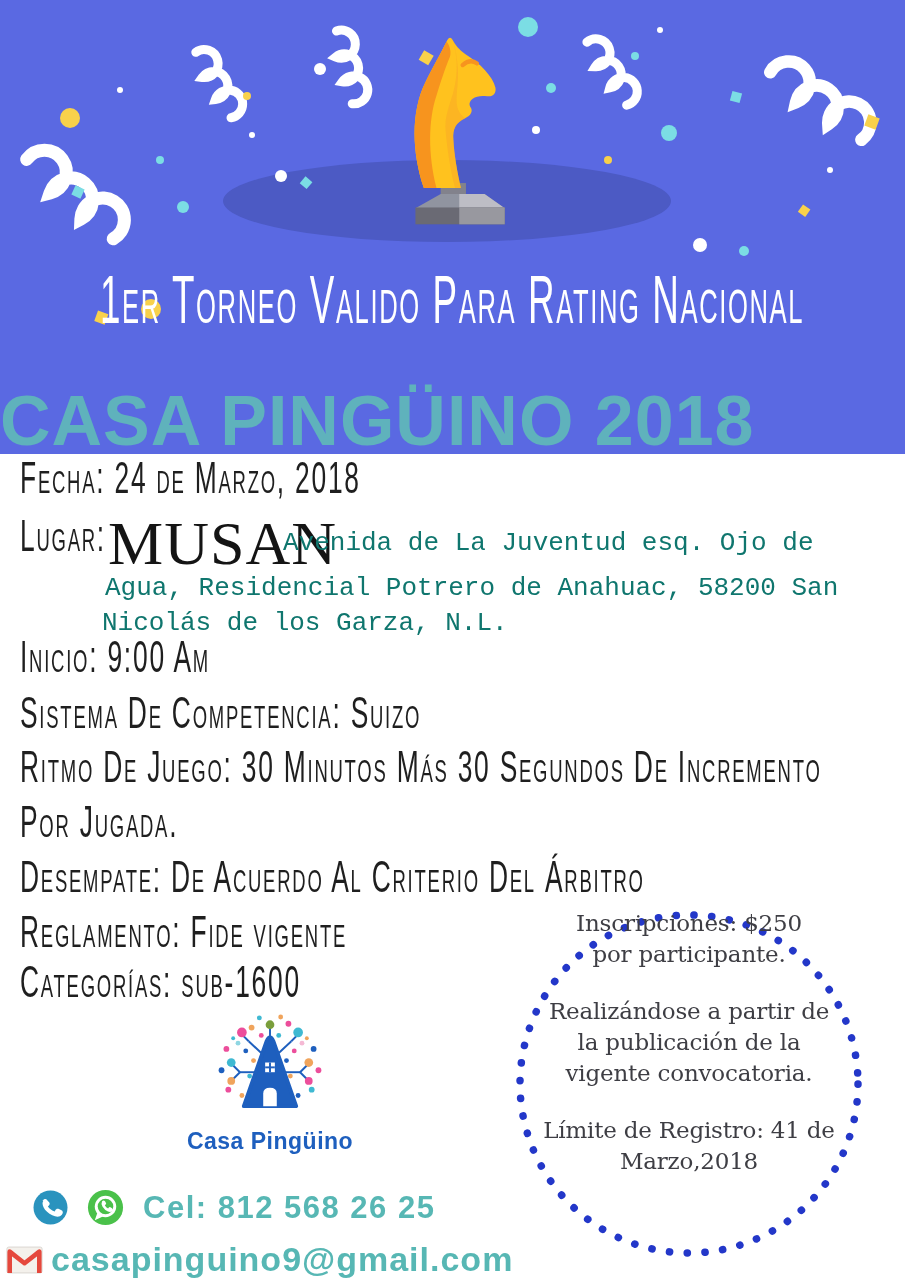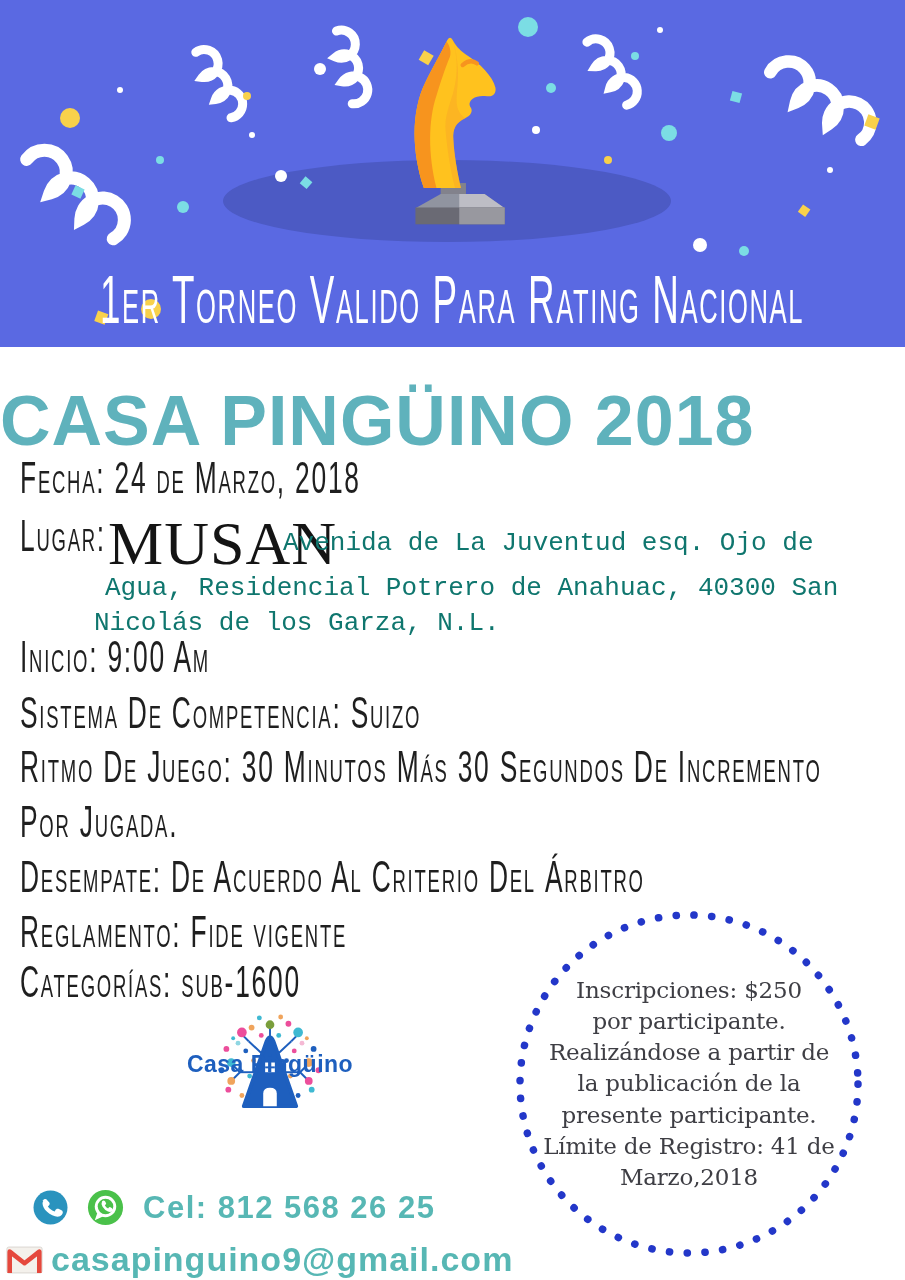--- a/index.html
+++ b/index.html
@@ -1,19 +1,19 @@
 <!DOCTYPE html>
 <html style="--banner_bg: #5A69E2; --banner_ellipse: #4C5AC4; --teal_heading: #5FB2BC; --teal_contact: #57B7B4; --dot_blue: #2337C9; --hand_text: #1F1F1F; --circle_text: #3E3E44; --logo_blue: #1E5FBE; --phone_icon_bg: #2A93BE; --whatsapp_green: #4AC14A; --gmail_red: #E5483D; --knight_yellow: #FFC21E; --knight_orange: #F7941E;"><head>
 <meta charset="utf-8">
 <style>
   html,body{margin:0;padding:0;background:#fff;}
   .page{position:relative;width:905px;height:1280px;background:#fff;overflow:hidden;
         font-family:"Liberation Sans",sans-serif;}
   
-  .banner{position:absolute;left:0;top:0;width:905px;height:347px;background:var(--banner_bg,#5A69E2);}
+  .banner{position:absolute;left:0;top:0;width:905px;height:454px;background:var(--banner_bg,#5A69E2);}
   .banner-ellipse{position:absolute;left:223px;top:160px;width:448px;height:82px;border-radius:50%;
         background:var(--banner_ellipse,#4C5AC4);}
   .knight{position:absolute;left:385px;top:28px;}
   .confetti{position:absolute;left:0;top:0;}
   .banner-title{position:absolute;left:0;top:258px;width:905px;text-align:center;}
   
   .hand{display:inline-block;font-family:"Liberation Sans",sans-serif;font-variant:small-caps;
         white-space:nowrap;color:var(--hand_text,#1F1F1F);transform-origin:0 0;}
   .hand-title{font-size:46px;letter-spacing:2px;color:#fff;transform:scale(0.80,1.5);transform-origin:50% 0;}
   .hand-line{position:absolute;font-size:30px;letter-spacing:2px;transform:scale(0.88,1.5);}
@@ -21,26 +21,26 @@
   .main-heading{position:absolute;left:0;top:381px;width:747px;text-align:center;
         font-size:70px;font-weight:bold;letter-spacing:1px;color:var(--teal_heading,#5FB2BC);white-space:nowrap;}
   
   .venue-name{position:absolute;left:108px;top:508px;font-family:"Liberation Serif",serif;
         font-size:62px;color:#141414;letter-spacing:1px;}
   .mono{position:absolute;font-family:"Liberation Mono",monospace;font-size:26px;color:#0f766e;white-space:nowrap;}
   
   .reg-circle{position:absolute;left:513px;top:908px;width:352px;height:352px;}
   .reg-circle svg{position:absolute;left:0;top:0;}
   .reg-text{position:absolute;left:26px;top:0;width:300px;height:352px;display:flex;flex-direction:column;
-        justify-content:center;align-items:center;text-align:center;
+        align-items:center;gap:26px;text-align:center;
         font-family:"DejaVu Serif",serif;font-size:23px;line-height:1.35;color:var(--circle_text,#3E3E44);
         white-space:pre-line;letter-spacing:-0.2px;}
   
   .logo{position:absolute;left:207px;top:1012px;}
-  .brand{position:absolute;left:120px;top:1051px;width:300px;text-align:center;
+  .brand{position:absolute;left:120px;top:1128px;width:300px;text-align:center;
         font-size:23px;font-weight:bold;color:var(--logo_blue,#1E5FBE);letter-spacing:0.5px;}
   .info-label{position:absolute;left:95px;top:1136px;width:350px;text-align:center;
         font-size:31px;font-weight:bold;color:var(--teal_contact,#57B7B4);letter-spacing:3px;}
   .cel-row{position:absolute;left:33px;top:1188px;display:flex;align-items:center;gap:18px;}
   .cel-text{font-size:31px;font-weight:bold;color:var(--teal_contact,#57B7B4);letter-spacing:1.5px;white-space:nowrap;}
   .email-row{position:absolute;left:6px;top:1240px;display:flex;align-items:center;gap:8px;}
   .email-text{font-size:34px;font-weight:bold;color:var(--teal_contact,#57B7B4);letter-spacing:1px;white-space:nowrap;}
 </style>
 </head>
 <body>
@@ -116,41 +116,41 @@
     </div>
   </div>
 
   <div class="main-heading">CASA PINGÜINO 2018</div>
 
   <div class="hand hand-line" style="left:20px;top:452px;">Fecha: 24 de Marzo, 2018</div>
 
   <div class="hand hand-line" style="left:20px;top:510px;">Lugar:</div>
   <div class="venue-name">MUSAN</div>
   <div class="mono" style="left:283px;top:528px;">Avenida de La Juventud esq. Ojo de</div>
-  <div class="mono" style="left:105px;top:573px;">Agua, Residencial Potrero de Anahuac, 40300 San</div>
-  <div class="mono" style="left:94px;top:608px;">Nicolás de los Garza, N.L.</div>
+  <div class="mono" style="left:105px;top:573px;">Agua, Residencial Potrero de Anahuac, 58200 San</div>
+  <div class="mono" style="left:102px;top:608px;">Nicolás de los Garza, N.L.</div>
 
   <div class="hand hand-line" style="left:20px;top:631px;">Inicio: 9:00 Am</div>
   <div class="hand hand-line" style="left:20px;top:687px;">Sistema De Competencia: Suizo</div>
   <div class="hand hand-line" style="left:20px;top:741px;">Ritmo De Juego: 30 Minutos Más 30 Segundos De Incremento</div>
   <div class="hand hand-line" style="left:20px;top:796px;">Por Jugada.</div>
   <div class="hand hand-line" style="left:20px;top:851px;">Desempate: De Acuerdo Al Criterio Del Árbitro</div>
   <div class="hand hand-line" style="left:20px;top:906px;">Reglamento: Fide vigente</div>
   <div class="hand hand-line" style="left:20px;top:956px;">Categorías: sub-1600</div>
 
   <div class="reg-circle">
     <svg width="352" height="352" viewBox="0 0 352 352">
       <circle cx="176" cy="176" r="169" fill="none" stroke="#2337C9" stroke-width="7.5" stroke-linecap="round" stroke-dasharray="0.2 17.6"></circle>
     </svg>
     <div class="reg-text">
       <div>Inscripciones: $250
 por participante.</div>
       <div>Realizándose a partir de
 la publicación de la
-presente participante.</div>
+vigente convocatoria.</div>
       <div>Límite de Registro: 41 de
 Marzo,2018</div>
     </div>
   </div>
 
   <svg class="logo" width="126" height="102" viewBox="0 0 130 105">
     <g stroke="#1E5FBE" stroke-width="2">
       <line x1="56" y1="62" x2="34" y2="62"></line>
         <line x1="34" y1="62" x2="26" y2="54"></line>
         <line x1="34" y1="62" x2="26" y2="70"></line>

